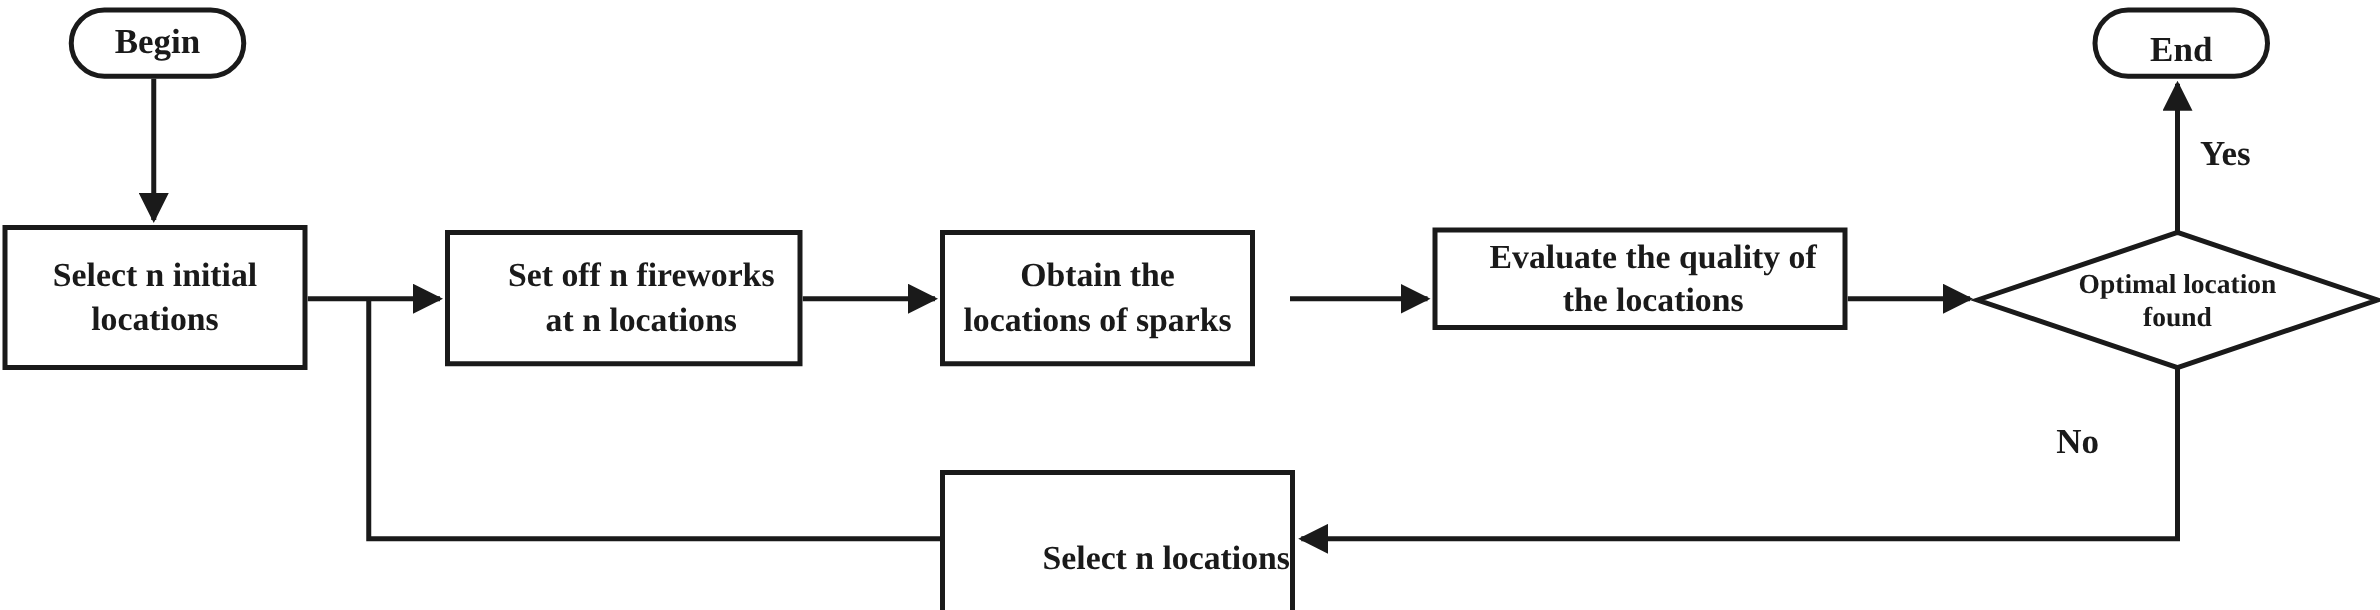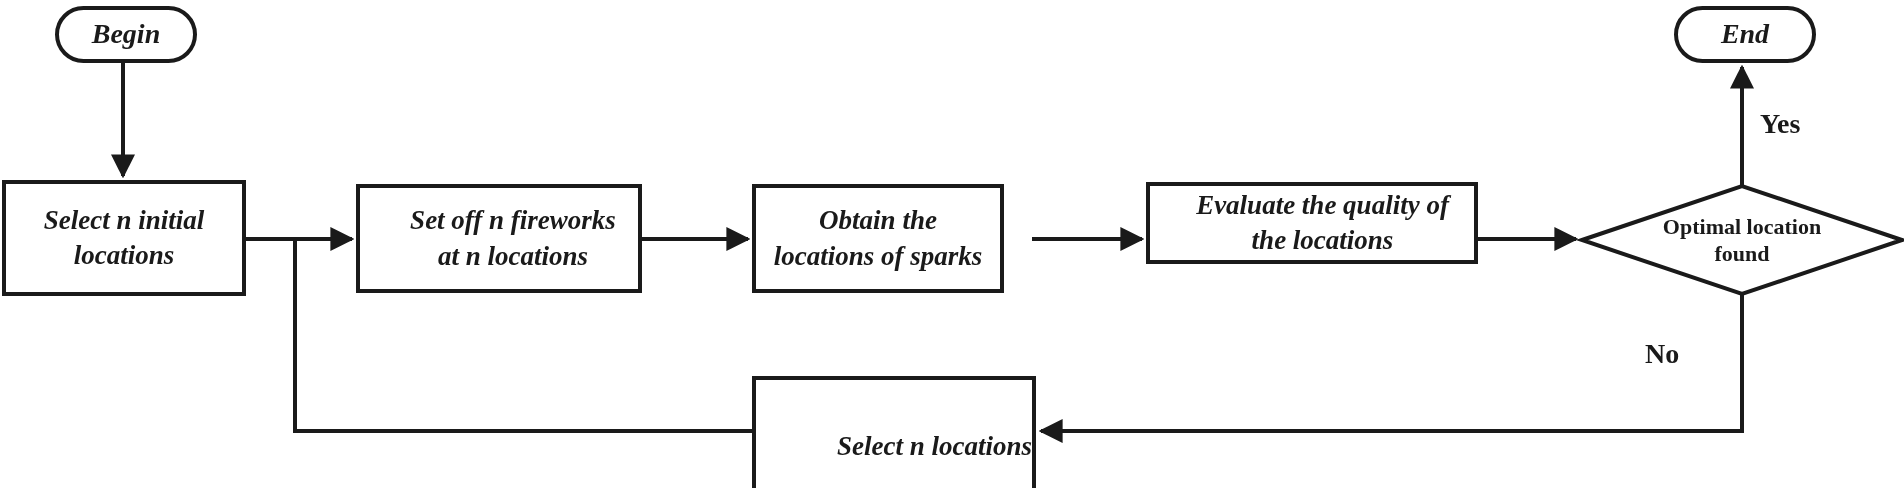--- a/index.html
+++ b/index.html
@@ -29,21 +29,20 @@
     box-sizing: border-box;
     background: #ffffff;
     border: 4px solid #1a1a1a;
     display: flex;
     flex-direction: column;
     align-items: center;
     justify-content: center;
     text-align: center;
     font-size: 27px;
     line-height: 1.3;
-    font-style: italic;
   }
   .node .line { display: block; }
   .terminator {
     border-radius: 30px;
     font-size: 28px;
   }
   .diamond-label {
     position: absolute;
     background: transparent;
     border: none;
@@ -88,21 +87,21 @@
 
     <path d="M 752 431 L 295 431 L 295 239" stroke="#1a1a1a" stroke-width="4" fill="none"></path>
 
     <polygon points="1582,240 1742,186 1902,240 1742,294" fill="#ffffff" stroke="#1a1a1a" stroke-width="4"></polygon>
   </svg>
 
   <div class="node terminator" style="left:55px; top:6px; width:142px; height:57px;">
     <span class="line">Begin</span>
   </div>
 
-  <div class="node terminator" style="left:1674px; top:6px; width:142px; height:57px;">
+  <div class="node terminator" style="left:1674px; top:6px; width:142px; height:57px;justify-content:flex-end;">
     <span class="line">End</span>
   </div>
 
   <div class="node" style="left:2px; top:180px; width:244px; height:116px;align-items:center;">
     <span class="line">Select n initial</span>
     <span class="line">locations</span>
   </div>
 
   <div class="node" style="left:356px; top:184px; width:286px; height:109px;padding-left:28px;">
     <span class="line">Set off n fireworks</span>

